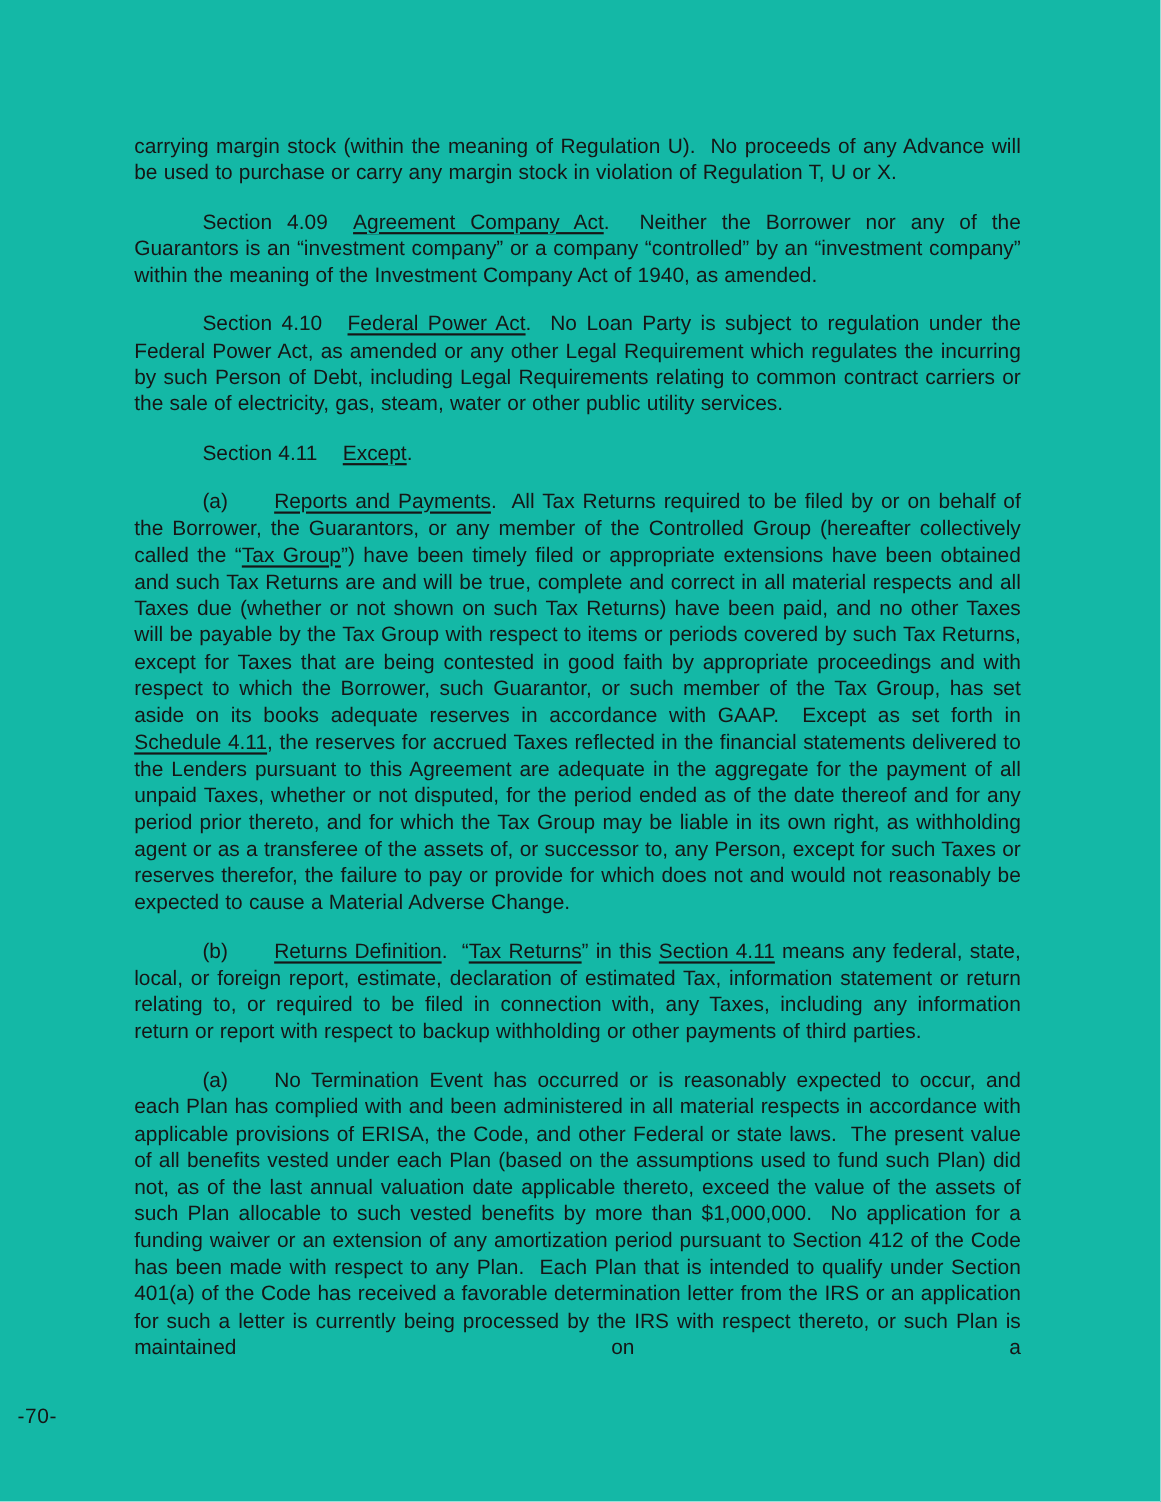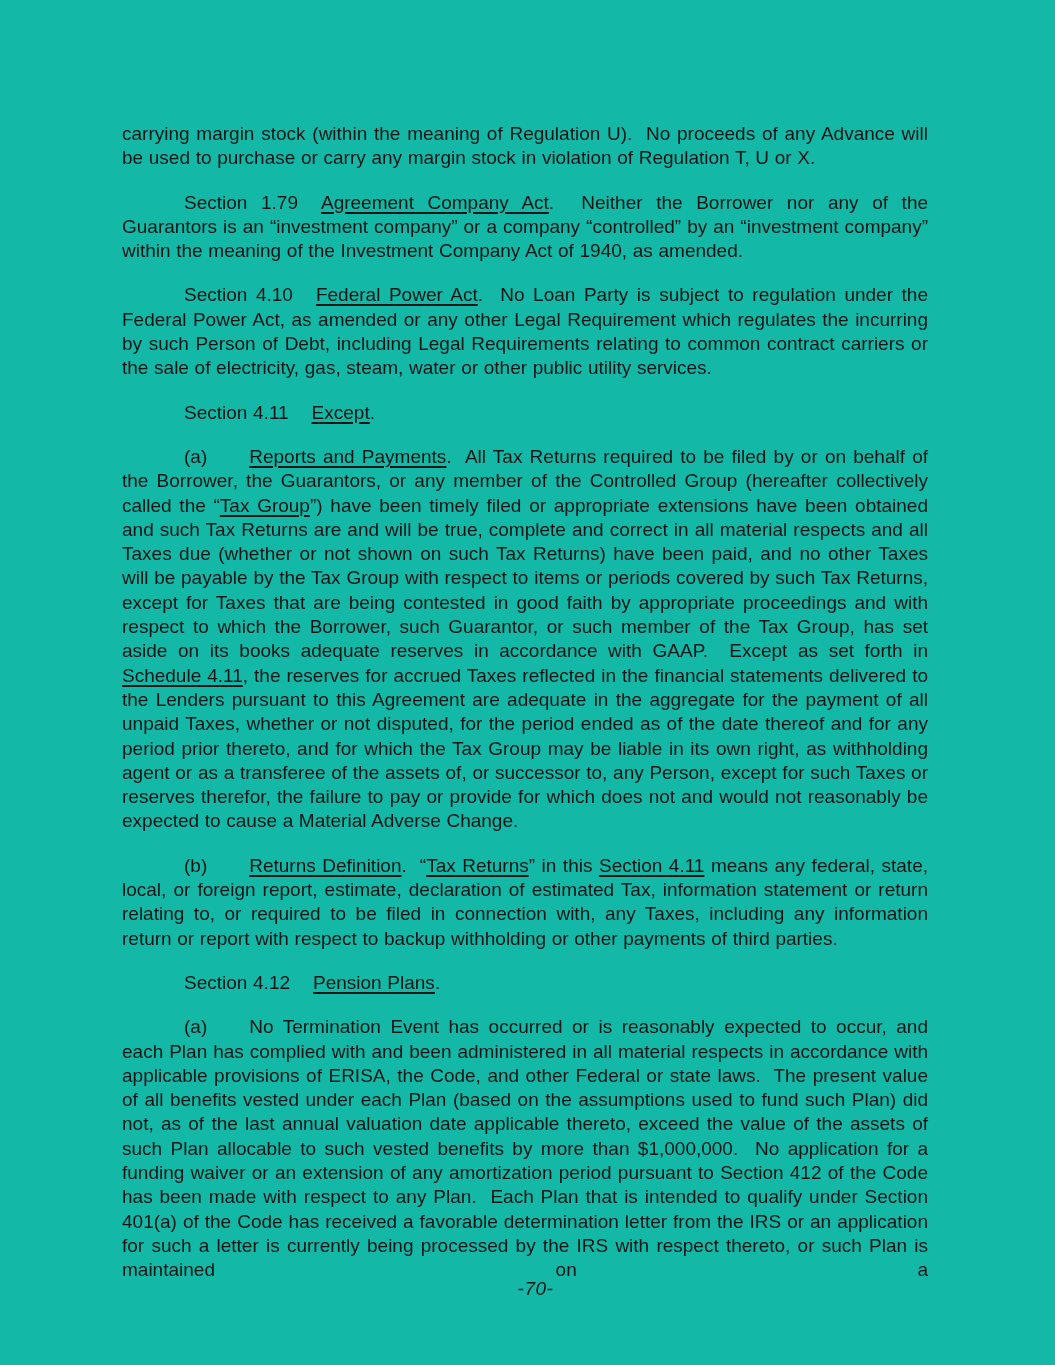--- a/index.html
+++ b/index.html
@@ -36,34 +36,32 @@
   .u {
     text-decoration: underline;
     text-underline-offset: 3px;
     text-decoration-thickness: 1.6px;
   }
   .footer {
     position: absolute;
     left: 16px;
     right: 0;
     top: 1278px;
-    text-align: center;
+    text-align: left;
     font-size: 19px;
     letter-spacing: 0.5px;
-    font-style: italic;
   }
 </style>
 </head>
 <body>
 
 <div class="page">
   <div class="content">
       <p class="para"><span>carrying margin stock (within the meaning of Regulation U).&nbsp; No proceeds of any Advance will be used to purchase or carry any margin stock in violation of Regulation T, U or X.</span></p>
-      <p class="para indent"><span>Section 1.79</span><span class="tab-s"></span><span class="u">Agreement Company Act</span><span>.&nbsp; Neither the Borrower nor any of the Guarantors is an “investment company” or a company “controlled” by an “investment company” within the meaning of the Investment Company Act of 1940, as amended.</span></p>
+      <p class="para indent"><span>Section 4.09</span><span class="tab-s"></span><span class="u">Agreement Company Act</span><span>.&nbsp; Neither the Borrower nor any of the Guarantors is an “investment company” or a company “controlled” by an “investment company” within the meaning of the Investment Company Act of 1940, as amended.</span></p>
       <p class="para indent"><span>Section 4.10</span><span class="tab-s"></span><span class="u">Federal Power Act</span><span>.&nbsp; No Loan Party is subject to regulation under the Federal Power Act, as amended or any other Legal Requirement which regulates the incurring by such Person of Debt, including Legal Requirements relating to common contract carriers or the sale of electricity, gas, steam, water or other public utility services.</span></p>
       <p class="para indent"><span>Section 4.11</span><span class="tab-s"></span><span class="u">Except</span><span>.</span></p>
       <p class="para indent"><span>(a)</span><span class="tab-m"></span><span class="u">Reports and Payments</span><span>.&nbsp; All Tax Returns required to be filed by or on behalf of the Borrower, the Guarantors, or any member of the Controlled Group (hereafter collectively called the “</span><span class="u">Tax Group</span><span>”) have been timely filed or appropriate extensions have been obtained and such Tax Returns are and will be true, complete and correct in all material respects and all Taxes due (whether or not shown on such Tax Returns) have been paid, and no other Taxes will be payable by the Tax Group with respect to items or periods covered by such Tax Returns, except for Taxes that are being contested in good faith by appropriate proceedings and with respect to which the Borrower, such Guarantor, or such member of the Tax Group, has set aside on its books adequate reserves in accordance with GAAP.&nbsp; Except as set forth in </span><span class="u">Schedule 4.11</span><span>, the reserves for accrued Taxes reflected in the financial statements delivered to the Lenders pursuant to this Agreement are adequate in the aggregate for the payment of all unpaid Taxes, whether or not disputed, for the period ended as of the date thereof and for any period prior thereto, and for which the Tax Group may be liable in its own right, as withholding agent or as a transferee of the assets of, or successor to, any Person, except for such Taxes or reserves therefor, the failure to pay or provide for which does not and would not reasonably be expected to cause a Material Adverse Change.</span></p>
       <p class="para indent"><span>(b)</span><span class="tab-m"></span><span class="u">Returns Definition</span><span>.&nbsp; “</span><span class="u">Tax Returns</span><span>” in this </span><span class="u">Section 4.11</span><span> means any federal, state, local, or foreign report, estimate, declaration of estimated Tax, information statement or return relating to, or required to be filed in connection with, any Taxes, including any information return or report with respect to backup withholding or other payments of third parties.</span></p>
-      <p class="para indent"><span>Section 4.12</span><span class="tab-s"></span><span class="u">Pension Plans</span><span>.</span></p>
       <p class="para indent justify-last"><span>(a)</span><span class="tab-m"></span><span>No Termination Event has occurred or is reasonably expected to occur, and each Plan has complied with and been administered in all material respects in accordance with applicable provisions of ERISA, the Code, and other Federal or state laws.&nbsp; The present value of all benefits vested under each Plan (based on the assumptions used to fund such Plan) did not, as of the last annual valuation date applicable thereto, exceed the value of the assets of such Plan allocable to such vested benefits by more than $1,000,000.&nbsp; No application for a funding waiver or an extension of any amortization period pursuant to Section 412 of the Code has been made with respect to any Plan.&nbsp; Each Plan that is intended to qualify under Section 401(a) of the Code has received a favorable determination letter from the IRS or an application for such a letter is currently being processed by the IRS with respect thereto, or such Plan is maintained on a</span></p>
     </div>
   <div class="footer">-70-</div>
 </div>
 
 </body></html>

